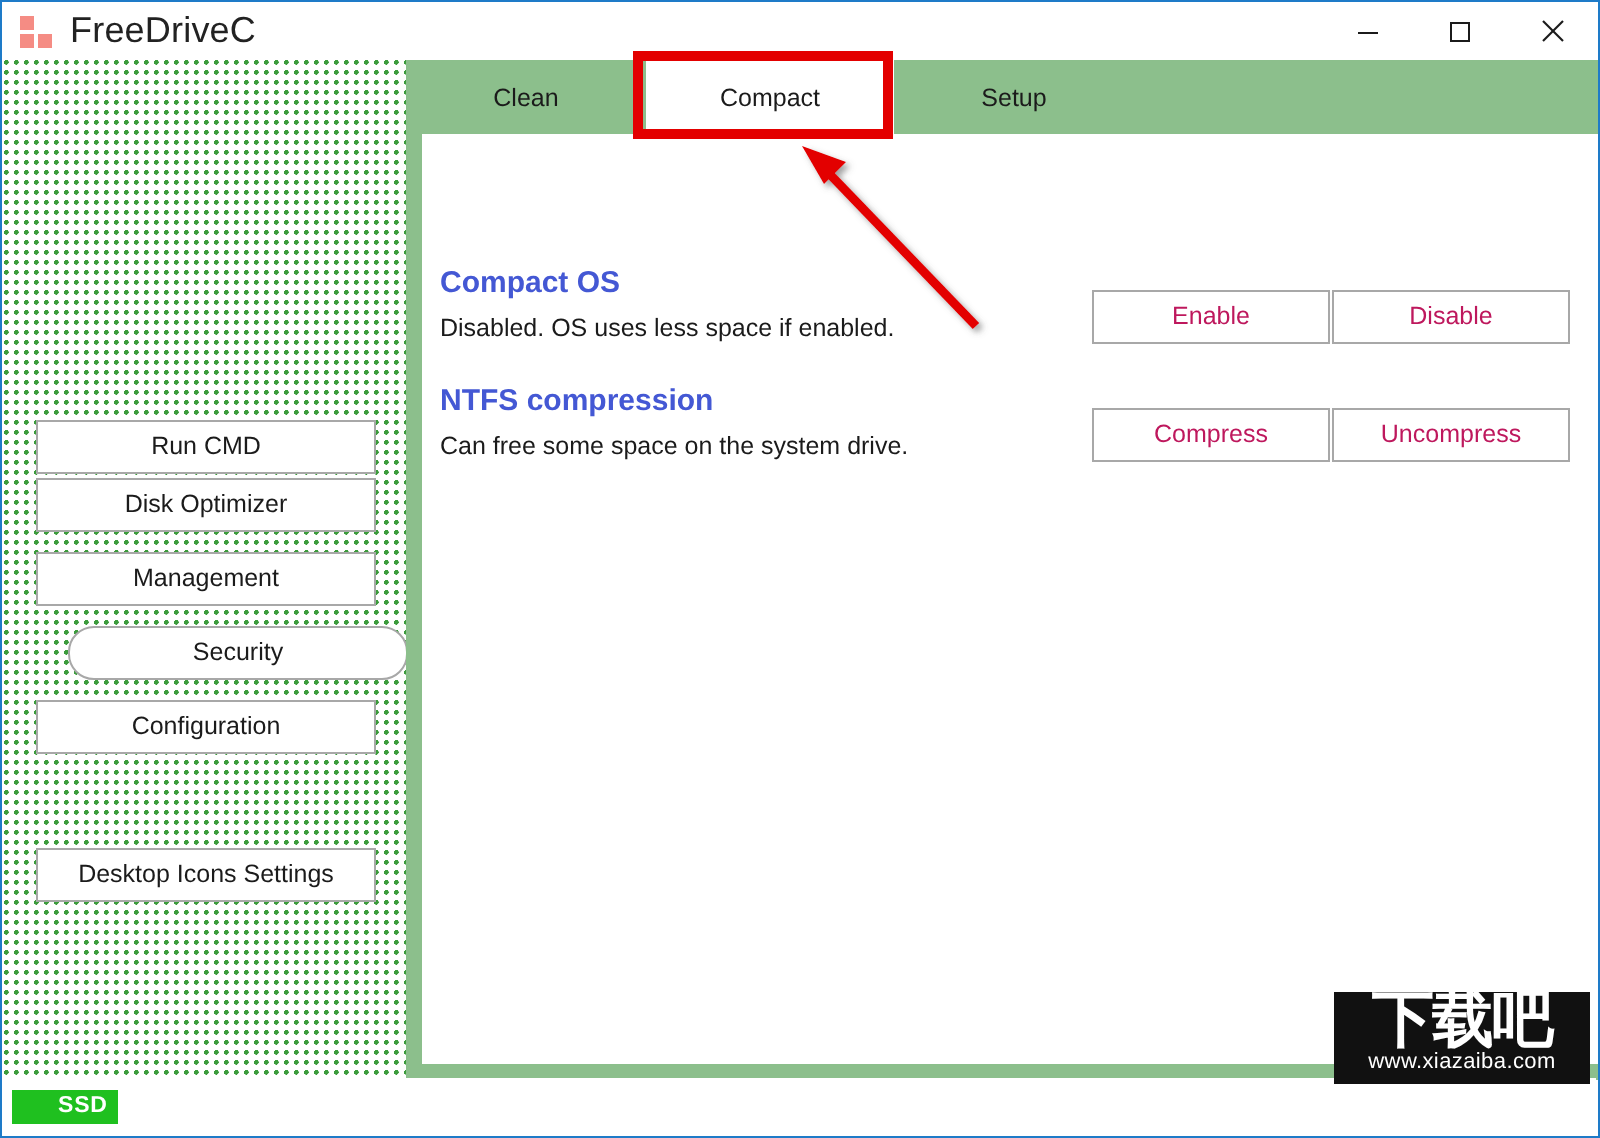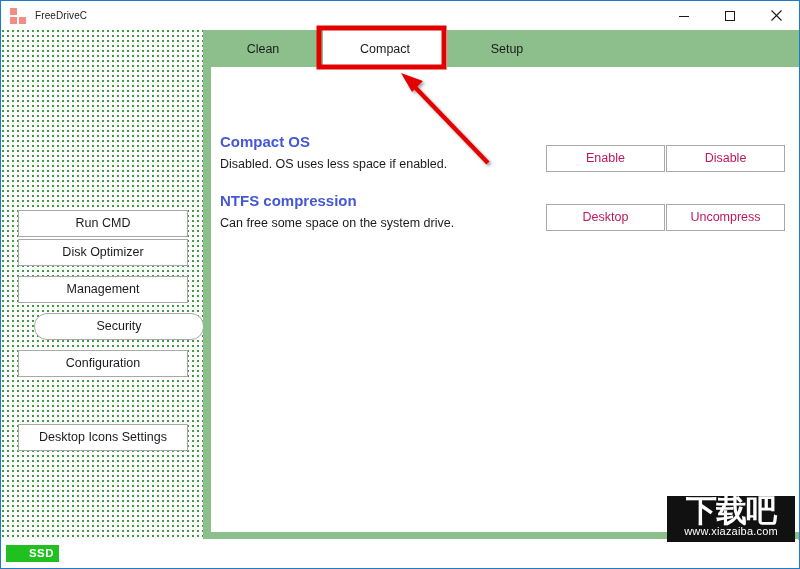--- a/index.html
+++ b/index.html
@@ -46,21 +46,21 @@
     position: absolute;
     background: #f58c84;
     display: block;
   }
   #app-logo i.sq-tl { left: 0;  top: 0;  width: 7px; height: 7px; }
   #app-logo i.sq-bl { left: 0;  top: 9px; width: 7px; height: 7px; }
   #app-logo i.sq-br { left: 9px; top: 9px; width: 7px; height: 7px; }
 
   #app-title {
     margin-left: 9px;
-    font-size: 10px;
+    font-size: 18px;
     color: #222222;
     letter-spacing: 0.1px;
     white-space: nowrap;
   }
 
   #window-controls {
     position: absolute;
     right: 0; top: 0;
     height: 29px;
     display: flex;
@@ -319,21 +319,21 @@
     <div id="content-pane">
 
       <div class="section-title" id="title-compact-os">Compact OS</div>
       <div class="section-desc" id="desc-compact-os">Disabled. OS uses less space if enabled.</div>
 
       <div class="section-title" id="title-ntfs">NTFS compression</div>
       <div class="section-desc" id="desc-ntfs">Can free some space on the system drive.</div>
 
       <button class="action-btn" id="btn-enable">Enable</button>
       <button class="action-btn" id="btn-disable">Disable</button>
-      <button class="action-btn" id="btn-compress">Desktop</button>
+      <button class="action-btn" id="btn-compress">Compress</button>
       <button class="action-btn" id="btn-uncompress">Uncompress</button>
 
     </div>
   </div>
 
   <div id="statusbar">
     <span id="ssd-badge">SSD</span>
   </div>
 
   <div id="watermark">

